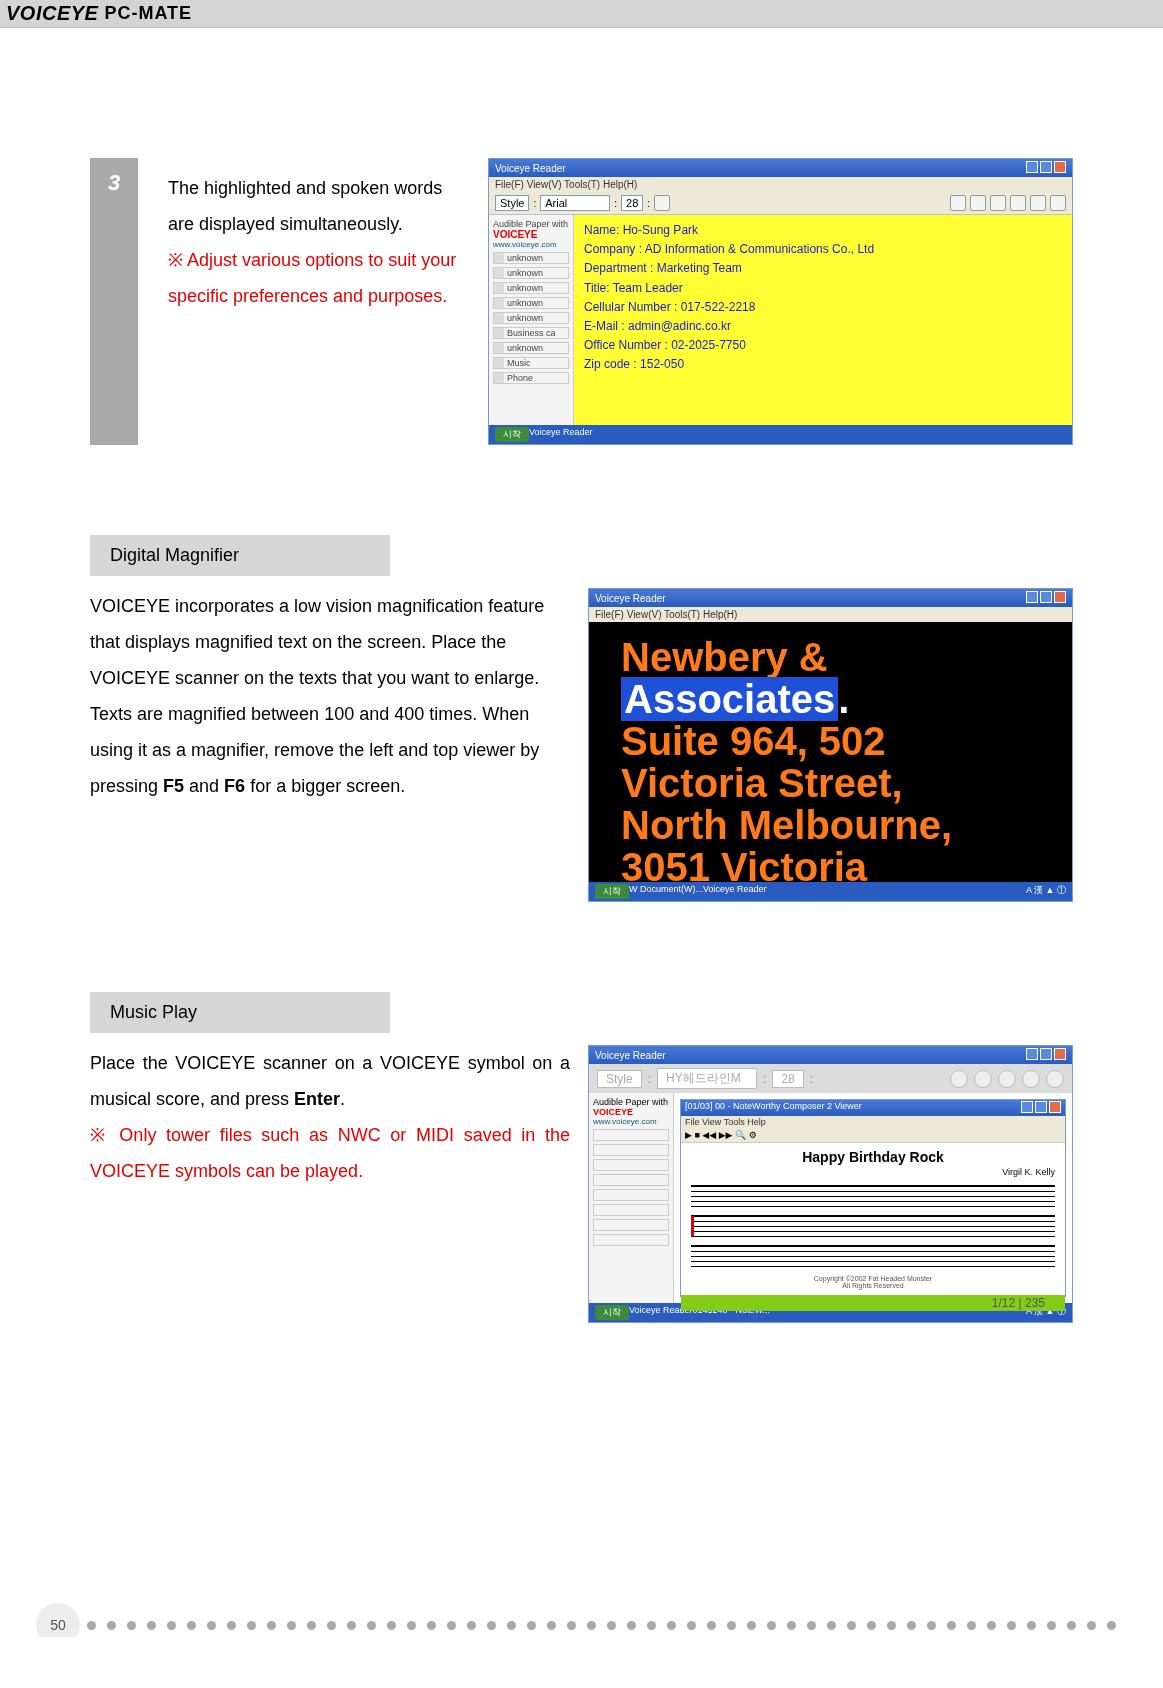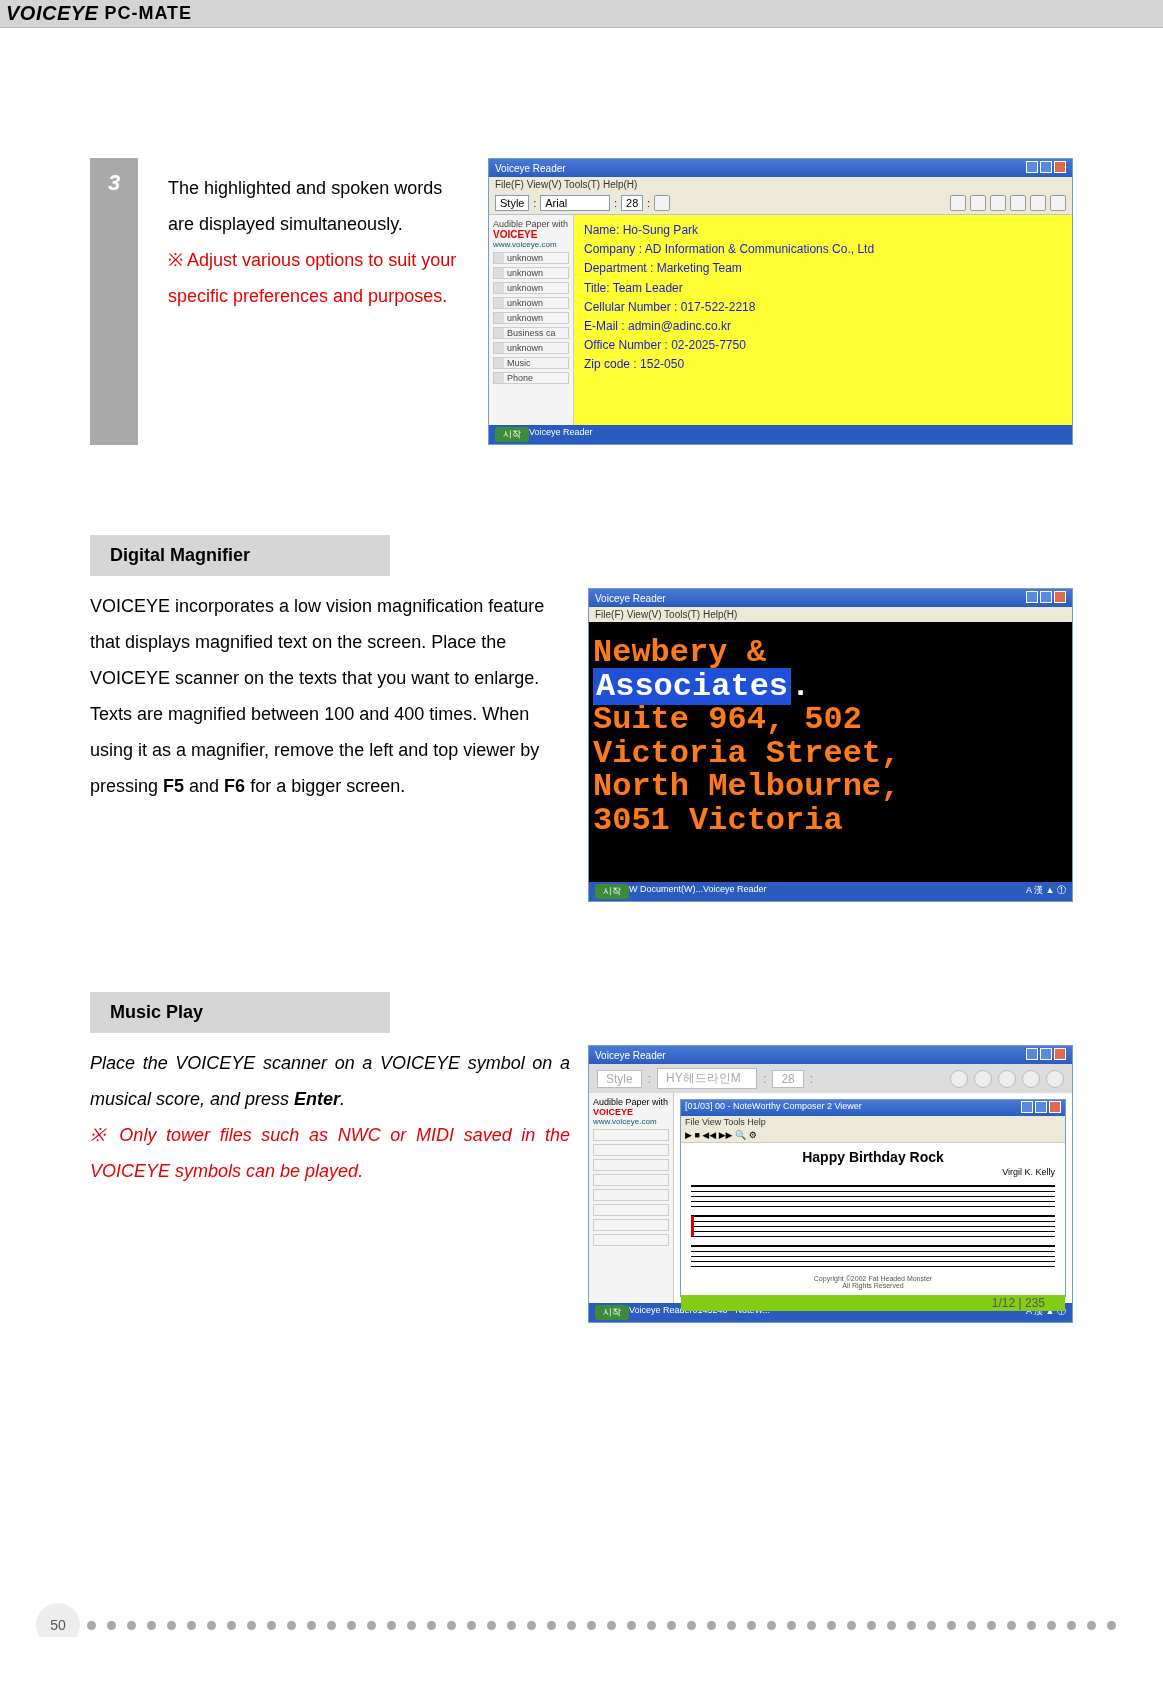--- a/index.html
+++ b/index.html
@@ -67,39 +67,38 @@
   .fig-col {
     flex: 1;
   }
 
   
   .sec-hdr {
     background: #d6d6d6;
     width: 300px;
     padding: 10px 20px;
     font-size: 18px;
-    font-weight: bold;
+    font-weight: normal;
   }
   .sec-body {
     border-top: 0;
     padding-top: 12px;
     display: flex;
     gap: 18px;
   }
   .sec-text {
     width: 480px;
     font-size: 18px;
     line-height: 2.0;
   }
   .sec-text2 {
     width: 480px;
     font-size: 18px;
     line-height: 2.0;
     text-align: justify;
-    font-style: italic;
   }
   .sec-fig {
     flex: 1;
   }
   strong { font-weight: bold; }
 
   
   .mock-win {
     border: 1px solid #7a9ac7;
     font-size: 10px;
@@ -141,23 +140,23 @@
   .mock-side .thumb i{width:10px;height:10px;background:#ddd;display:inline-block;}
   .mock-yellow{
     flex:1;background:#ffff33;padding:6px 10px;color:#1a1ad4;font-size:12px;line-height:1.6;
   }
   .mock-yellow .hl{background:#2a5cc0;color:#fff;padding:0 2px;}
   .mock-task{background:#2a5cc0;color:#fff;font-size:9px;padding:2px 6px;display:flex;}
   .mock-task .start{background:#3c8a3c;padding:1px 8px;border-radius:3px;}
 
   
   .mag-body{
-    background:#000;height:260px;padding:14px 4px;
-    font-family: Liberation Mono, monospace;
-    font-weight:900;font-size:32px;line-height:1.05;color:#ff7a1a;
+    background:#000;height:260px;padding:14px 32px;
+    font-family: Liberation Sans, sans-serif;
+    font-weight:900;font-size:40px;line-height:1.05;color:#ff7a1a;
   }
   .mag-body .blue{background:#1e50d8;color:#fff;padding:0 3px;}
   .mag-body .white{color:#fff;}
 
   
   .mus-body{display:flex;height:210px;}
   .mus-side{width:85px;background:#f4f4f4;border-right:1px solid #ccc;padding:4px;font-size:9px;}
   .mus-main{flex:1;background:#fff;position:relative;}
   .mus-inner{
     position:absolute;top:6px;left:6px;right:6px;bottom:6px;

